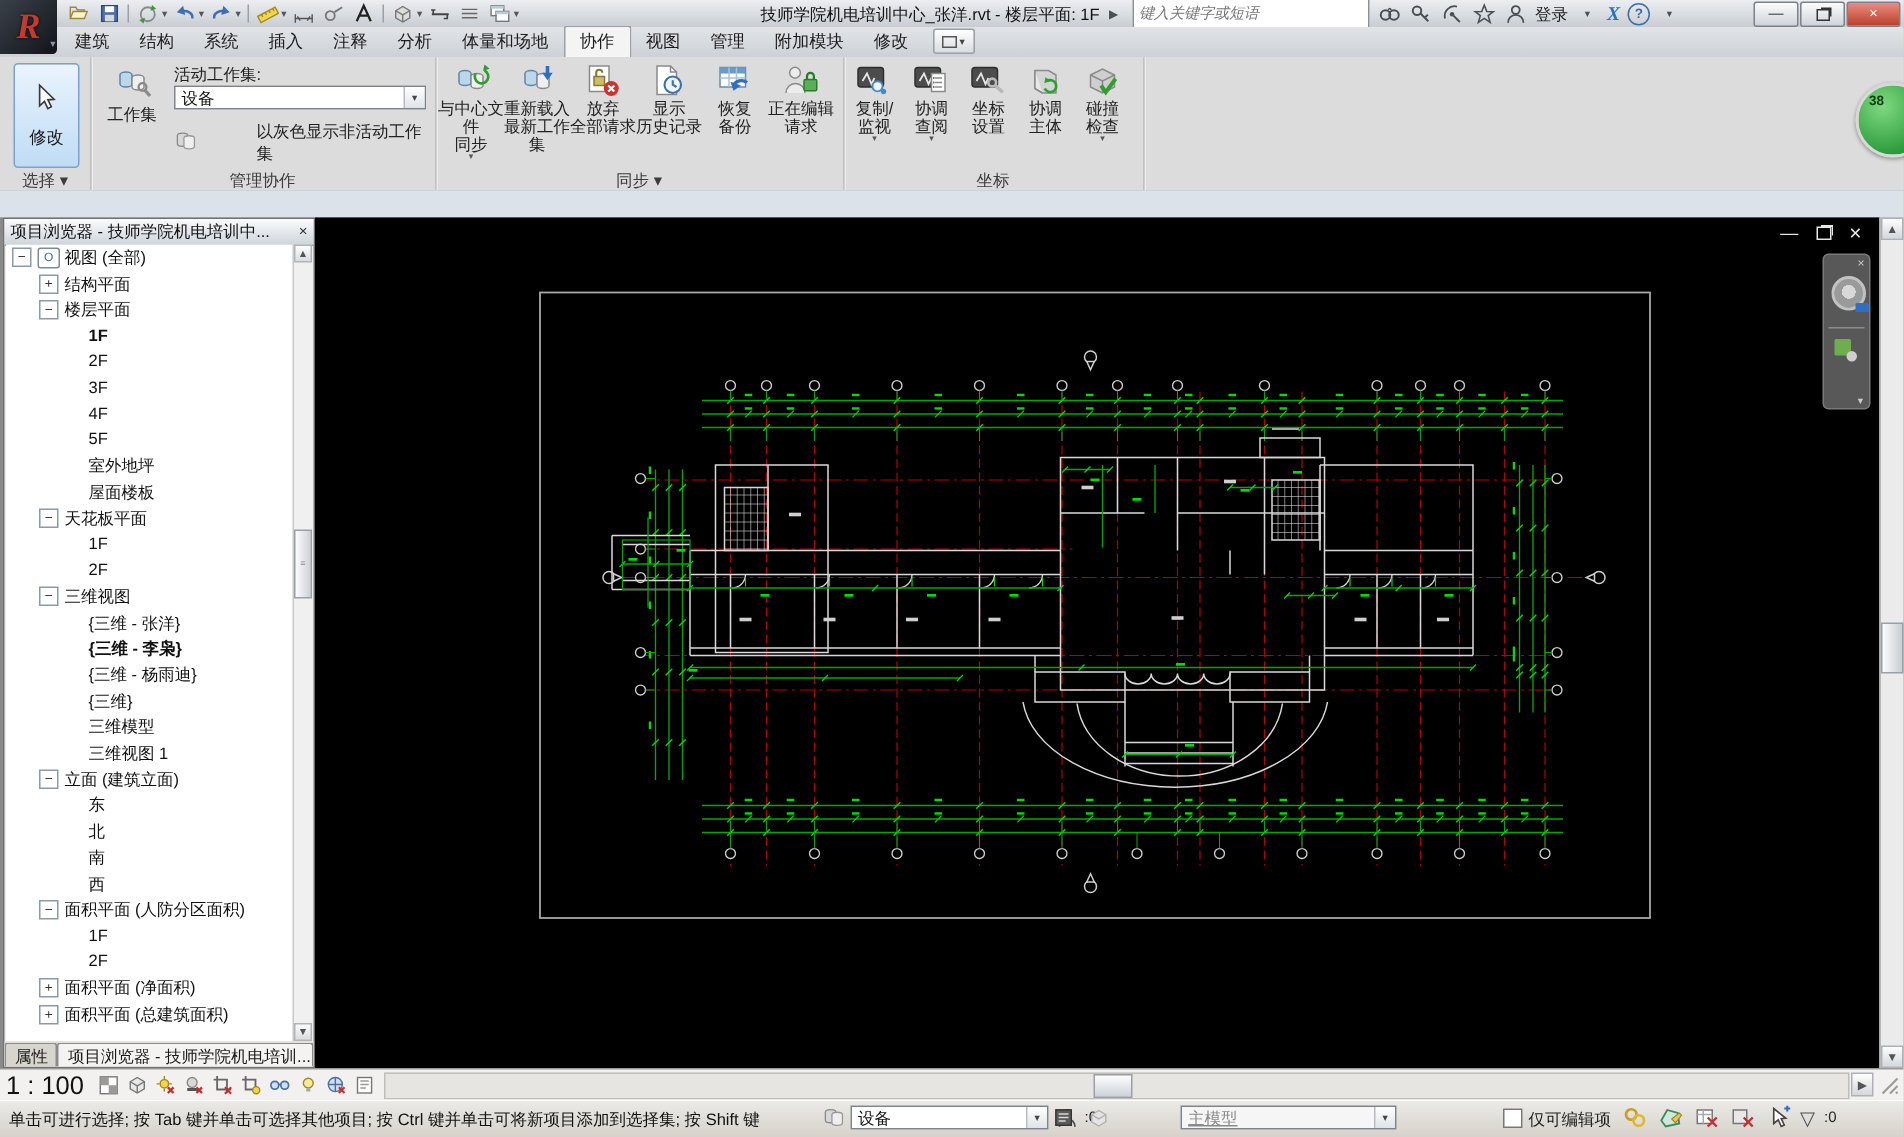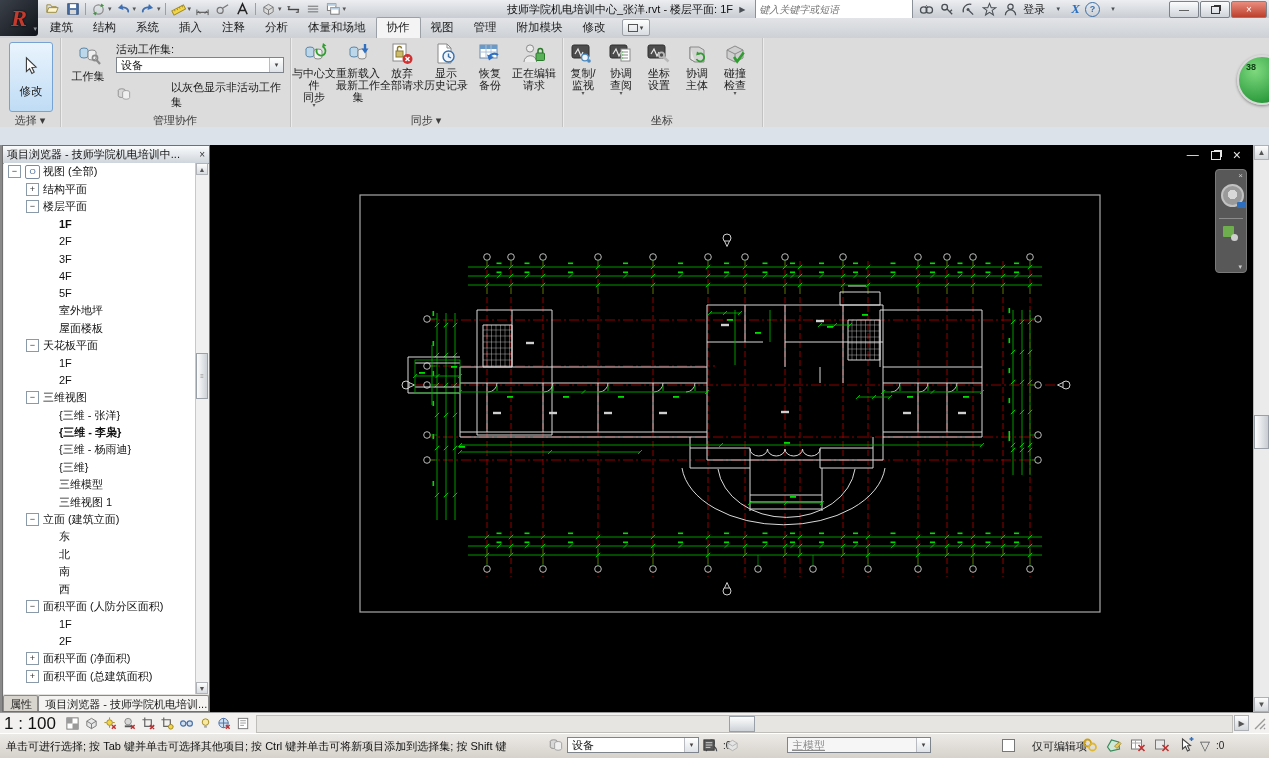--- a/index.html
+++ b/index.html
@@ -121,21 +121,21 @@
     font-size:8px;color:#555;background:linear-gradient(#fdfdfd,#d4d8dc);border:1px solid #aeb2b6;box-sizing:border-box;}
   #grip{position:absolute;right:2px;bottom:2px;width:14px;height:14px;}
   
   #statusbar{position:absolute;left:0;top:733px;width:1269px;height:25px;
     background:linear-gradient(#eceae6,#d5d1ca);border-top:1px solid #fff;}
   #status-hint{position:absolute;left:6px;top:5px;width:538px;overflow:hidden;white-space:nowrap;font-size:11px;color:#111;}
   #ws-group{position:absolute;left:546px;top:2px;display:flex;align-items:center;gap:3px;}
   #ws-combo{width:132px;}
   .scount{font-size:10px;color:#222;}
   #mm-combo{position:absolute;left:787px;top:3px;width:144px;color:#8a8a8a;background:#f6f6f6;text-decoration:underline;}
-  #editable-group{position:absolute;left:1002px;top:5px;display:flex;align-items:flex-start;gap:17px;}
+  #editable-group{position:absolute;left:1002px;top:5px;display:flex;align-items:flex-start;gap:4px;}
   #editable-cb{width:11px;height:11px;border:1px solid #777;background:#fff;}
   #sb-icons2{position:absolute;left:1080px;top:2px;display:flex;align-items:center;gap:6px;}
   #sb-midicons{position:absolute;left:700px;top:2px;display:flex;align-items:center;gap:5px;}
   .sbi{width:18px;height:18px;display:inline-flex;align-items:center;justify-content:center;}
   #funnel-group{display:inline-flex;align-items:flex-end;}
   #funnel-group .fg{color:#4a4f55;font-size:13px;line-height:13px;}
   
   #badge38{position:absolute;right:-18px;top:55px;width:46px;height:46px;border-radius:50%;z-index:60;
     background:radial-gradient(circle at 35% 30%,#7fd97f,#2f9e3f 70%,#1d7a2d);border:2px solid #d8d8d8;
     box-shadow:0 1px 3px rgba(0,0,0,.4);}

